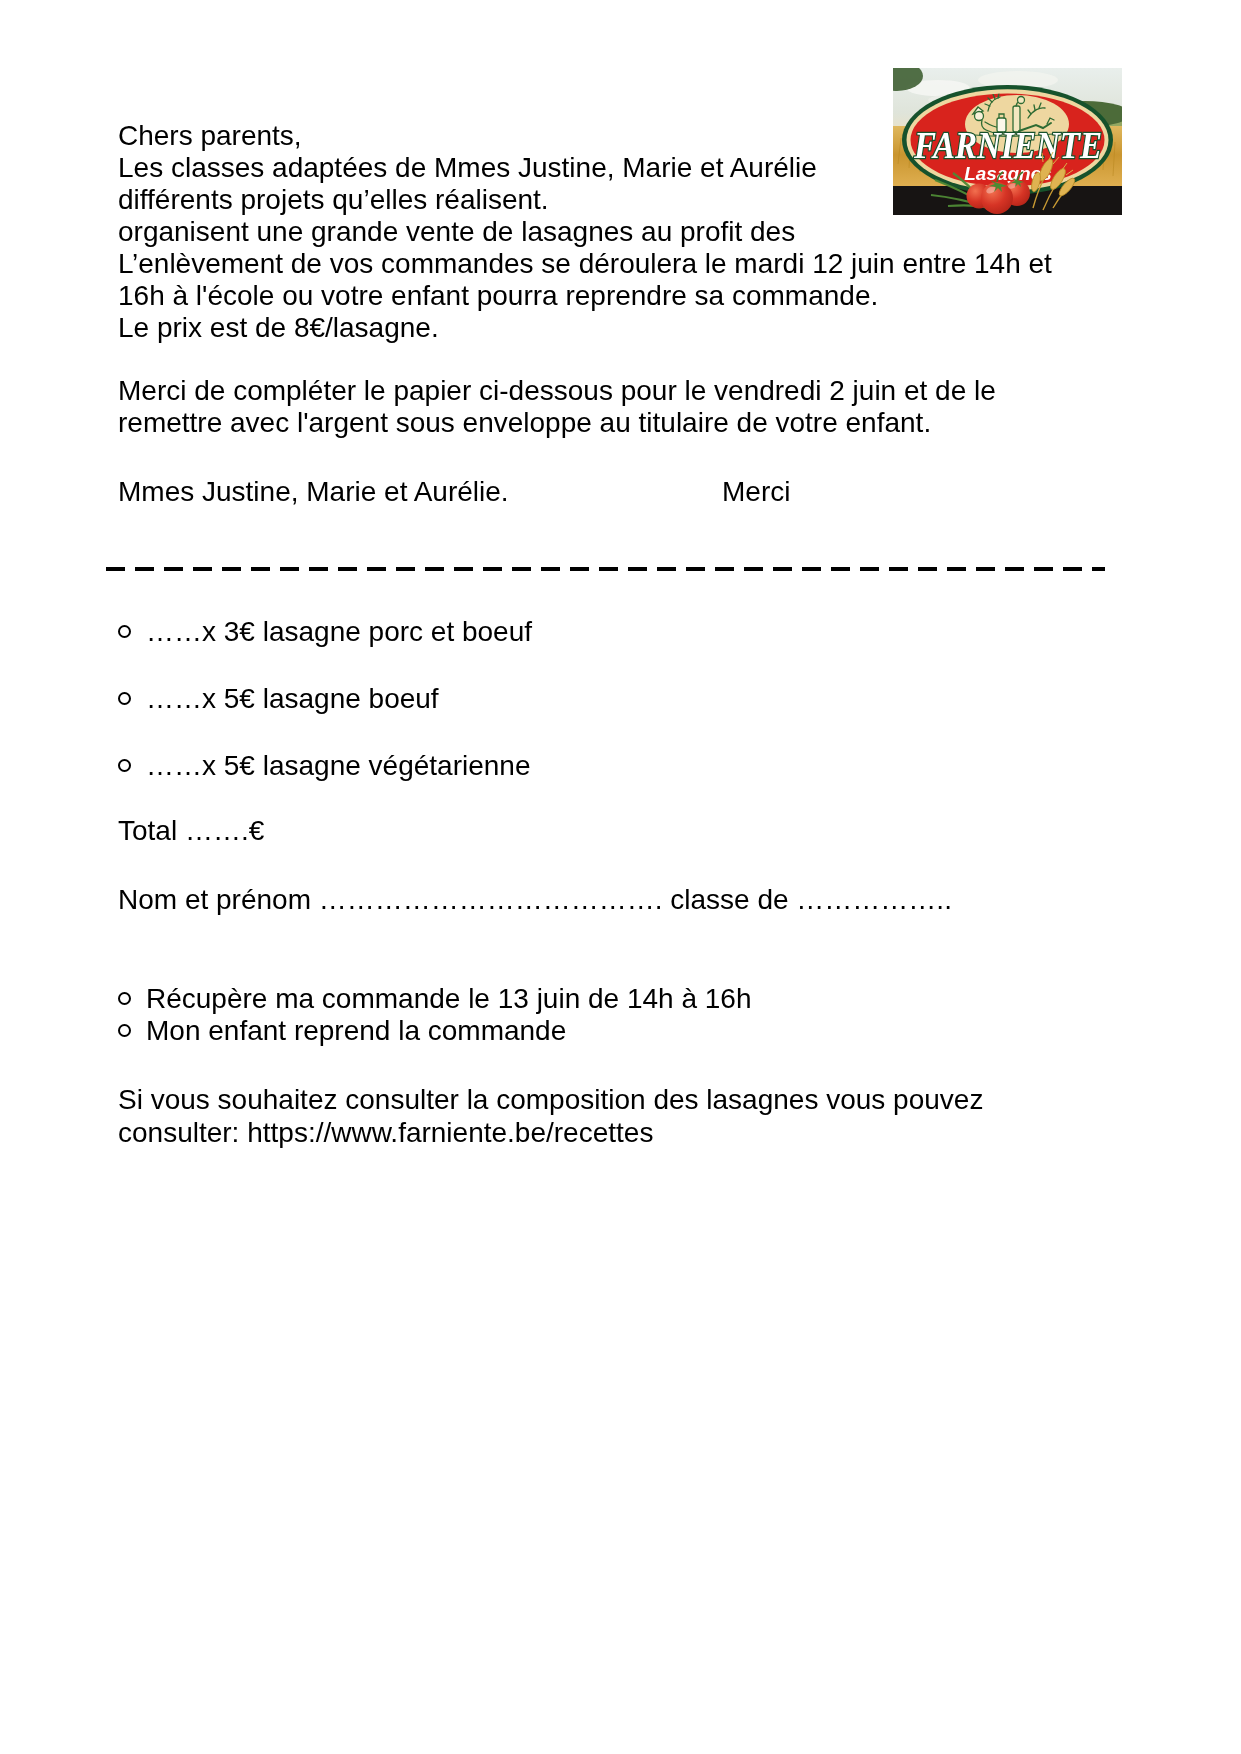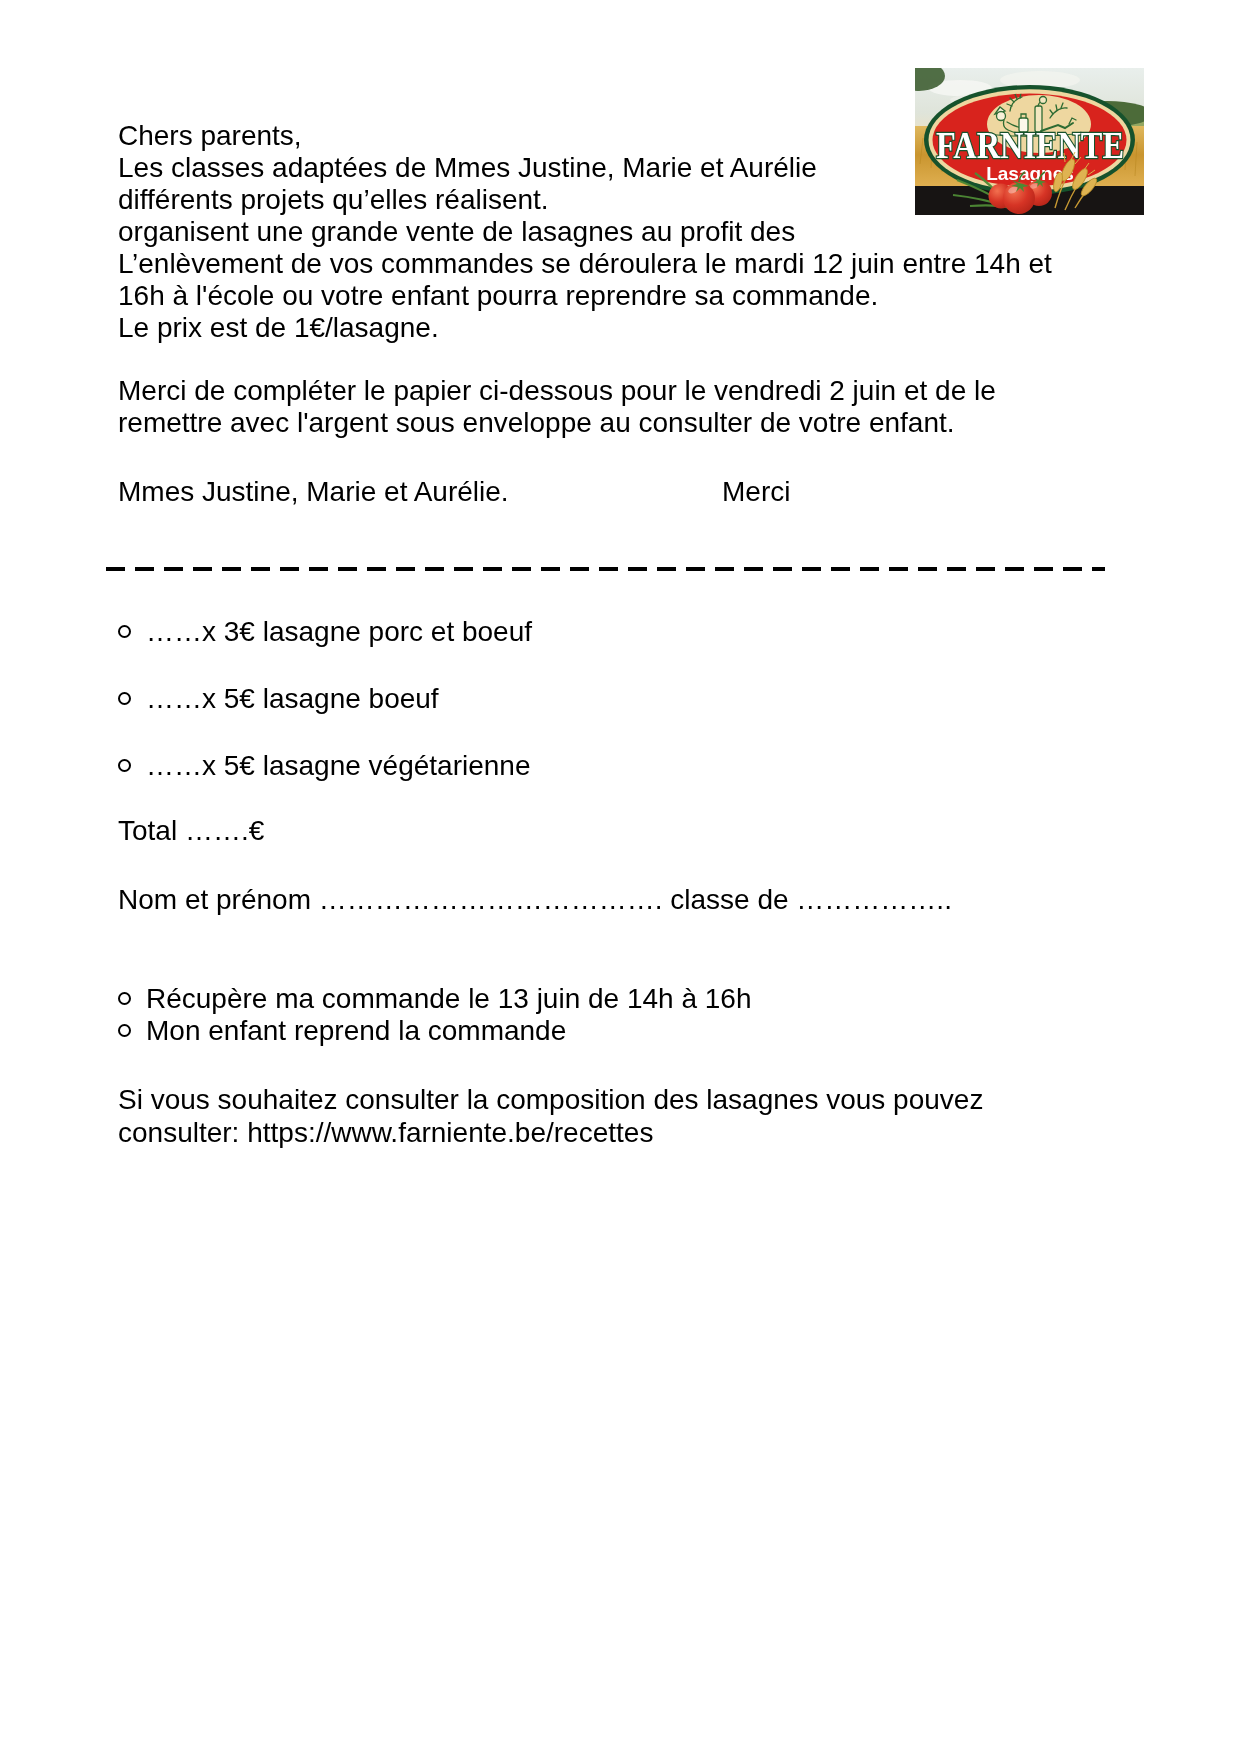--- a/index.html
+++ b/index.html
@@ -27,21 +27,21 @@
   .bullet {
     display:inline-block; width:9px; height:9px;
     border:2.5px solid #000; border-radius:50%;
     margin-right:15px; vertical-align:3px;
   }
   .total-line { left:118px; top:815px; line-height:32px; white-space:nowrap; }
   .name-line  { left:118px; top:884px; line-height:32px; white-space:nowrap; }
   .pickup     { left:118px; top:983px; }
   .footer     { left:118px; top:1083px; }
 
-  .logo-box { left:915px; top:68px; width:229px; height:151px; }
+  .logo-box { left:893px; top:68px; width:229px; height:151px;font-style:italic; }
   .logo-box svg { display:block; }
 </style>
 </head>
 <body>
 
 <div class="page">
 
   <div class="abs logo-box">
     <svg viewBox="0 0 229 147" width="229" height="147">
       <defs>
@@ -162,26 +162,26 @@
     </svg>
   </div>
 
   <div class="abs tb para-intro">
     <div>Chers parents,</div>
     <div>Les classes adaptées de Mmes Justine, Marie et Aurélie</div>
     <div>différents projets qu’elles réalisent.</div>
     <div>organisent une grande vente de lasagnes au profit des</div>
     <div>L’enlèvement de vos commandes se déroulera le mardi 12 juin entre 14h et</div>
     <div>16h à l'école ou votre enfant pourra reprendre sa commande.</div>
-    <div>Le prix est de 1€/lasagne.</div>
+    <div>Le prix est de 8€/lasagne.</div>
   </div>
 
   <div class="abs tb para-instr">
     <div>Merci de compléter le papier ci-dessous pour le vendredi 2 juin et de le</div>
-    <div>remettre avec l'argent sous enveloppe au consulter de votre enfant.</div>
+    <div>remettre avec l'argent sous enveloppe au titulaire de votre enfant.</div>
   </div>
 
   <div class="abs tb sig-row">
     <span>Mmes Justine, Marie et Aurélie.</span>
     <span class="sig-thanks">Merci</span>
   </div>
 
   <div class="abs dashline"></div>
 
   <div class="abs order-item oi1">

